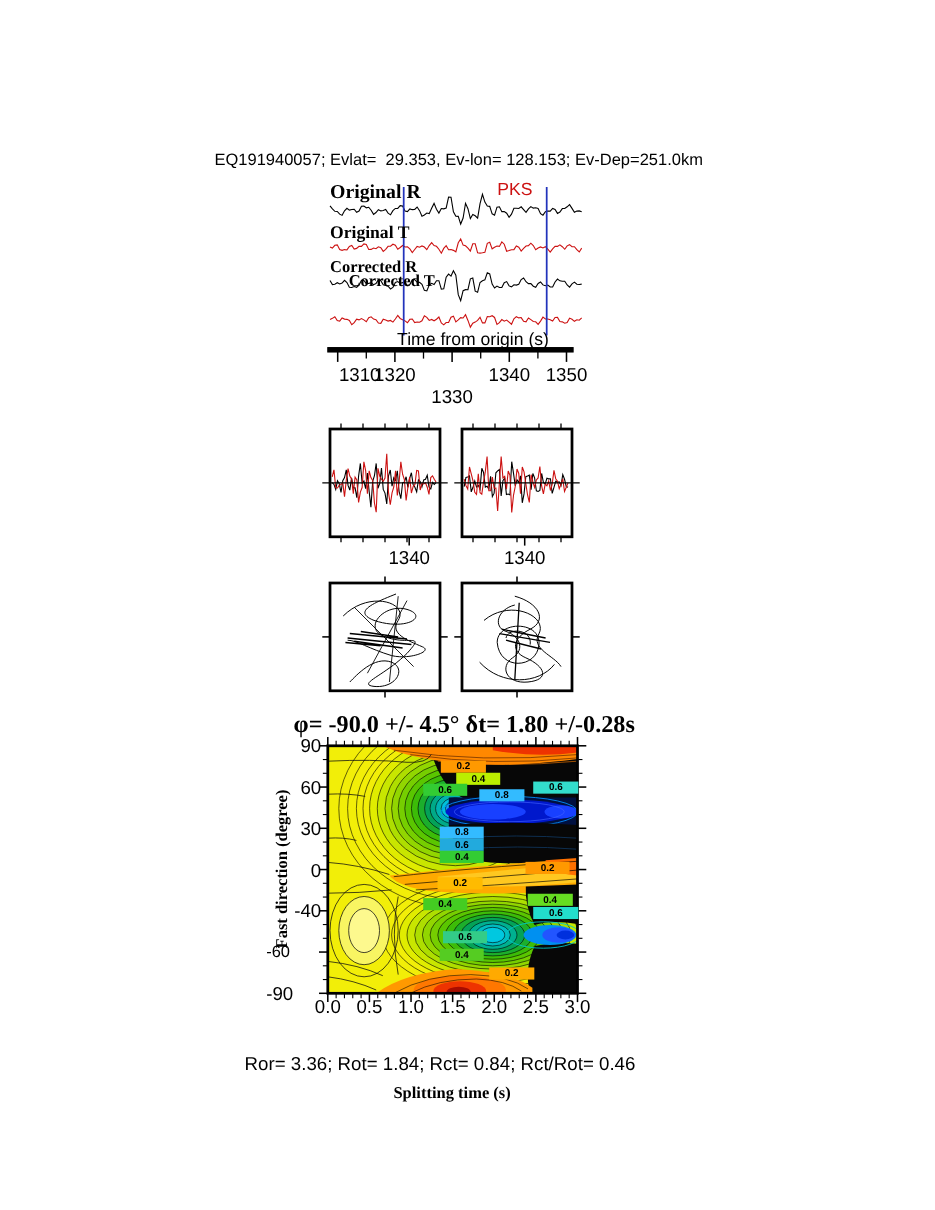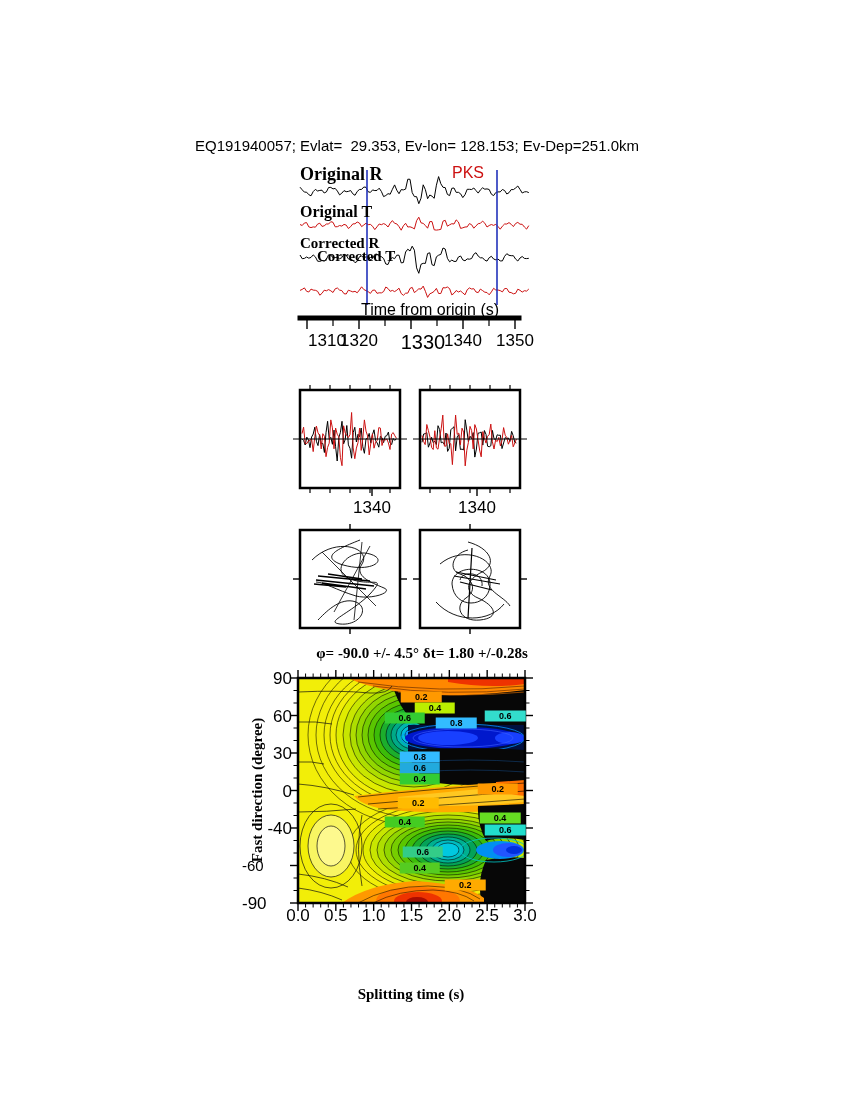--- a/index.html
+++ b/index.html
@@ -304,35 +304,36 @@
       <rect x="0" y="0" width="227" height="225" fill="none" stroke="#000" stroke-width="2.5"></rect>
     </g>
   </svg>
 
   <div class="lbl sans ctr" style="left:417px;top:137px;font-size:15px;">EQ191940057; Evlat=  29.353, Ev-lon= 128.153; Ev-Dep=251.0km</div>
 
   <div class="lbl sans" style="left:416px;top:164px;font-size:16px;color:#cc1111;margin-left:36px;">PKS</div>
 
   <div class="lbl sans ctr" style="left:430px;top:301px;font-size:16px;">Time from origin (s)</div>
 
-  <div class="lbl serifB ctr" style="left:422px;top:645px;font-size:15px;">φ= -90.0 +/- 4.5° δt= 1.80 +/-0.28s</div>
+  <div class="lbl serifB ctr" style="left:422px;top:645px;font-size:22px;">φ= -90.0 +/- 4.5° δt= 1.80 +/-0.28s</div>
 
   <div class="lbl serifB" style="left:257px;top:790px;font-size:15px;transform:translate(-50%,-50%) rotate(-90deg);">Fast direction (degree)</div>
 
   <div class="lbl serifB ctr" style="left:411px;top:986px;font-size:15px;">Splitting time (s)</div>
 
+  <div class="lbl sans ctr" style="left:400px;top:958px;font-size:17px;">Ror= 3.36; Rot= 1.84; Rct= 0.84; Rct/Rot= 0.46</div>
 
   <div id="gen-labels">
       <div class="lbl serifB" style="left: 300px; top: 164px; font-size: 18px;">Original R</div>
       <div class="lbl serifB" style="left: 300px; top: 203px; font-size: 16px;">Original T</div>
       <div class="lbl serifB" style="left: 300px; top: 235px; font-size: 15px;">Corrected R</div>
       <div class="lbl serifB" style="left: 300px; top: 248px; font-size: 15px; margin-left: 17px;">Corrected T</div>
       <div class="lbl sans" style="left: 307px; top: 331px; font-size: 17px; transform: translateX(-50%); margin-left: 20px;">1310</div>
       <div class="lbl sans" style="left: 359px; top: 331px; font-size: 17px; transform: translateX(-50%);">1320</div>
-      <div class="lbl sans" style="left: 411px; top: 331px; font-size: 20px; transform: translateX(-50%); margin-left: 12px;">1330</div>
+      <div class="lbl sans" style="left: 411px; top: 351px; font-size: 17px; transform: translateX(-50%);">1330</div>
       <div class="lbl sans" style="left: 463px; top: 331px; font-size: 17px; transform: translateX(-50%);">1340</div>
       <div class="lbl sans" style="left: 515px; top: 331px; font-size: 17px; transform: translateX(-50%);">1350</div>
       <div class="lbl sans" style="left: 372px; top: 498px; font-size: 17px; transform: translateX(-50%);">1340</div>
       <div class="lbl sans" style="left: 477px; top: 498px; font-size: 17px; transform: translateX(-50%);">1340</div>
       <div class="lbl sans" style="left: 242px; top: 669px; width: 50px; text-align: right; font-size: 17px;">90</div>
       <div class="lbl sans" style="left: 242px; top: 706.5px; width: 50px; text-align: right; font-size: 17px;">60</div>
       <div class="lbl sans" style="left: 242px; top: 744px; width: 50px; text-align: right; font-size: 17px;">30</div>
       <div class="lbl sans" style="left: 242px; top: 781.5px; width: 50px; text-align: right; font-size: 17px;">0</div>
       <div class="lbl sans" style="left: 242px; top: 819px; width: 50px; text-align: right; font-size: 17px;">-40</div>
       <div class="lbl sans" style="left: 242px; top: 856.5px; width: 50px; text-align: left; font-size: 15px;">-60</div>

